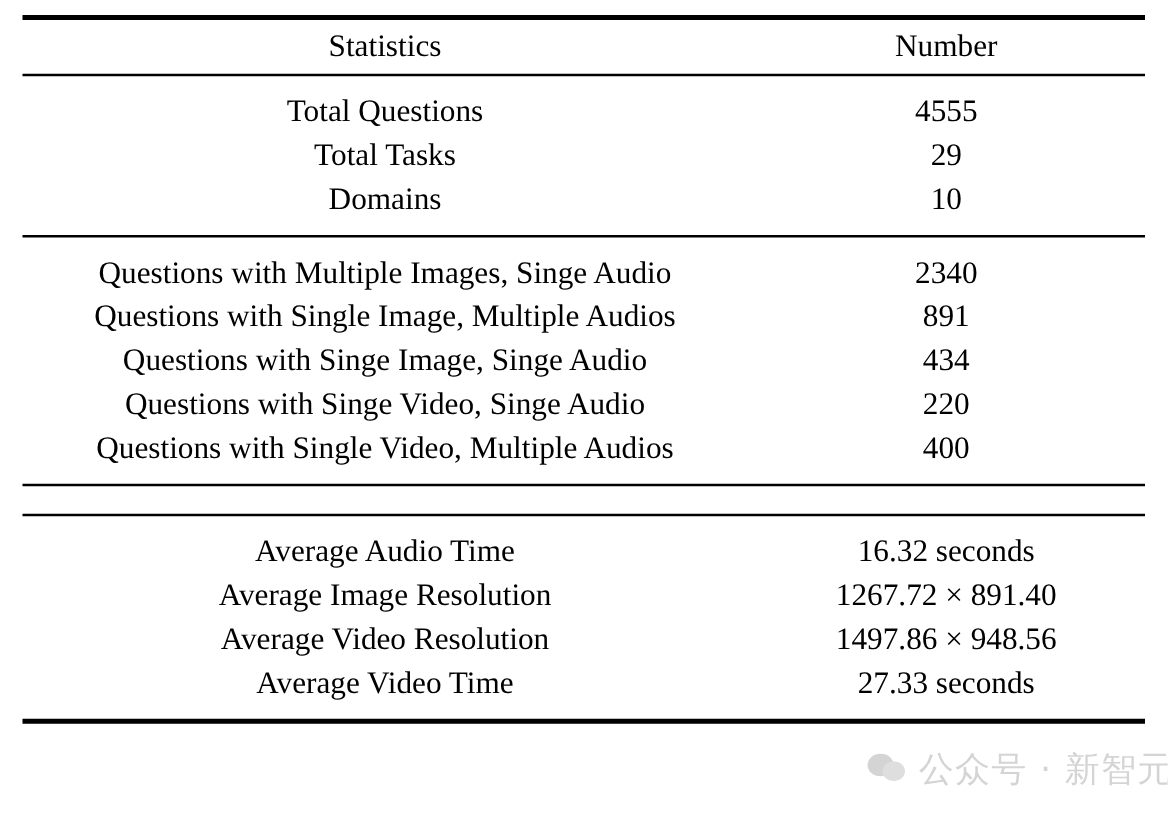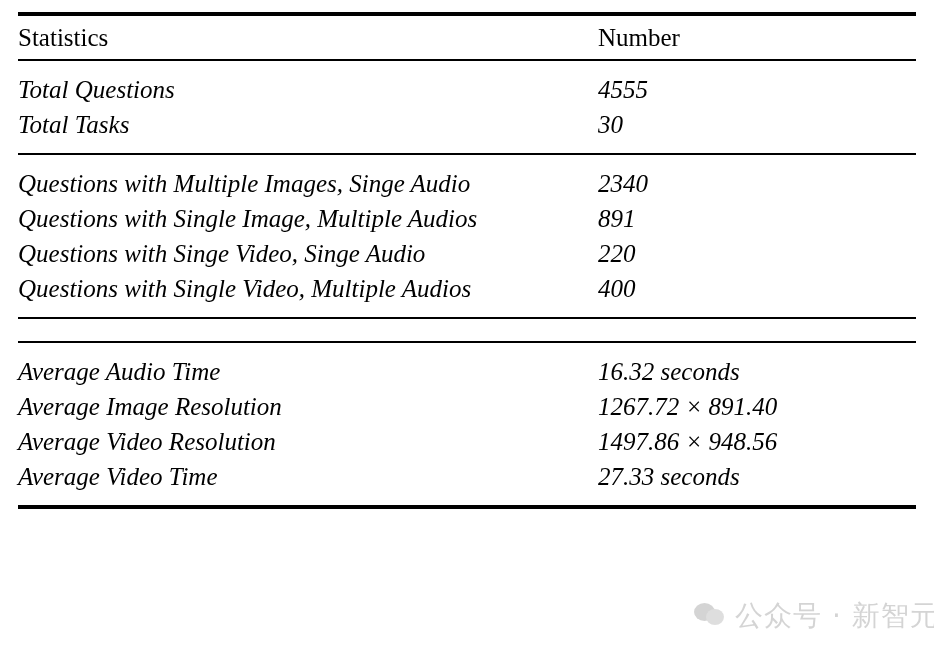--- a/index.html
+++ b/index.html
@@ -24,21 +24,21 @@
     border-collapse: collapse;
     table-layout: fixed;
   }
 
   #stats-table col.c-stat { width: 580px; }
   #stats-table col.c-num  { width: 318px; }
 
   #stats-table td, #stats-table th {
     padding: 0;
     margin: 12px;
-    text-align: left;
+    text-align: center;
     vertical-align: middle;
     font-weight: normal;
     font-size: 25px;
     line-height: 1;
     white-space: nowrap;
   }
 
   
   .rule-row td {
     padding: 0;
@@ -55,21 +55,20 @@
   }
 
   
   .pad-top td    { height: 11px; }
   .pad-bot td    { height: 11px; }
 
   
   .data-row td {
     height: 35px;
     font-size: 25px;
-    font-style: italic;
   }
   .header-row td {
     height: 43px;
     font-size: 25px;
   }
 
   .cell-stat { text-align: center; }
   .cell-num  { text-align: center; }
 
   
@@ -141,21 +140,25 @@
 
     <tr class="pad-top">
         <td colspan="2"></td>
       </tr>
     <tr class="data-row">
       <td class="cell-stat">Total Questions</td>
       <td class="cell-num">4555</td>
     </tr>
     <tr class="data-row">
       <td class="cell-stat">Total Tasks</td>
-      <td class="cell-num">30</td>
+      <td class="cell-num">29</td>
+    </tr>
+    <tr class="data-row">
+      <td class="cell-stat">Domains</td>
+      <td class="cell-num">10</td>
     </tr>
     <tr class="pad-bot">
         <td colspan="2"></td>
       </tr>
 
     <tr class="rule-row">
       <td colspan="2">
           <div class="rule-thin"></div>
         </td>
     </tr>
@@ -163,20 +166,24 @@
     <tr class="pad-top">
         <td colspan="2"></td>
       </tr>
     <tr class="data-row">
       <td class="cell-stat">Questions with Multiple Images, Singe Audio</td>
       <td class="cell-num">2340</td>
     </tr>
     <tr class="data-row">
       <td class="cell-stat">Questions with Single Image, Multiple Audios</td>
       <td class="cell-num">891</td>
+    </tr>
+    <tr class="data-row">
+      <td class="cell-stat">Questions with Singe Image, Singe Audio</td>
+      <td class="cell-num">434</td>
     </tr>
     <tr class="data-row">
       <td class="cell-stat">Questions with Singe Video, Singe Audio</td>
       <td class="cell-num">220</td>
     </tr>
     <tr class="data-row">
       <td class="cell-stat">Questions with Single Video, Multiple Audios</td>
       <td class="cell-num">400</td>
     </tr>
     <tr class="pad-bot">

